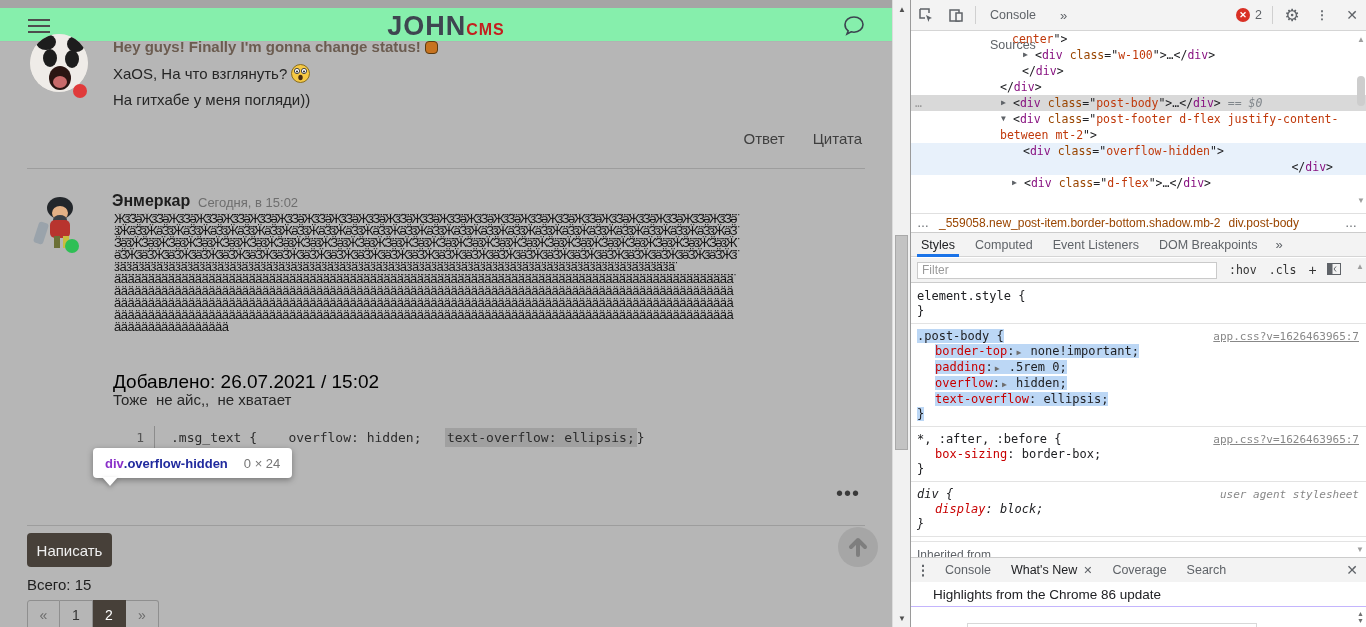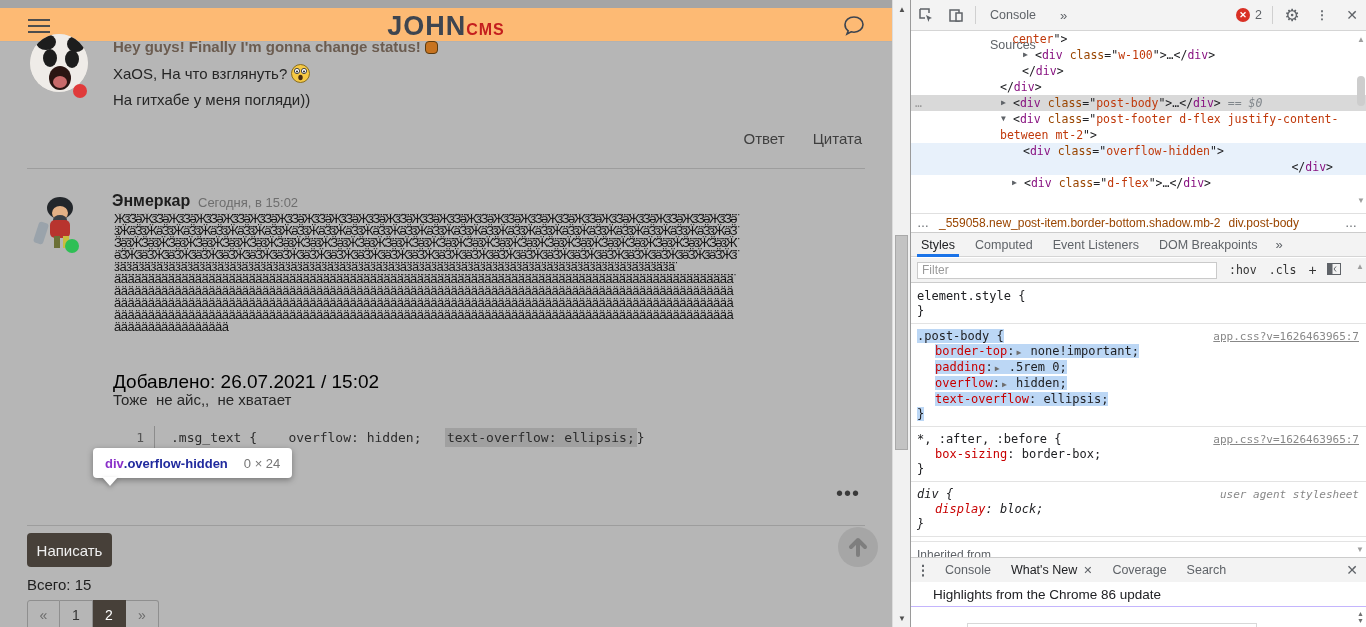--- a/index.html
+++ b/index.html
@@ -3,21 +3,21 @@
 <meta charset="utf-8">
 <style>
   * { margin:0; padding:0; box-sizing:border-box; }
   html,body { width:1366px; height:627px; overflow:hidden; background:#fff;
     font-family:"Liberation Sans", sans-serif; }
   #stage { position:relative; width:1366px; height:627px; }
 
   
   #page { position:absolute; left:0; top:0; width:892px; height:627px; background:#b6b6b6; overflow:hidden; }
   .topstrip { position:absolute; left:0; top:0; width:892px; height:8px; background:#a5a5a5; }
-  .site-header { position:absolute; left:0; top:8px; width:892px; height:34px; background:#fdba74; border-bottom:1px solid #b2b2b2; }
+  .site-header { position:absolute; left:0; top:8px; width:892px; height:34px; background:#86efac; border-bottom:1px solid #b2b2b2; }
   .hamburger { position:absolute; left:28px; top:7px; width:22px; height:18px; cursor:pointer; }
   .hamburger i { display:block; height:2px; background:#4d4d4d; margin:4px 0; }
   .logo { position:absolute; left:0; right:0; top:3px; text-align:center; white-space:nowrap; }
   .logo .l-main { font-size:27px; font-weight:800; letter-spacing:1px; color:#3e4550; }
   .logo .l-sub  { font-size:16px; font-weight:800; letter-spacing:1px; color:#c41e1e; }
   .chat-icon { position:absolute; right:26px; top:6px; width:24px; height:24px; }
 
   .post-line1 { position:absolute; left:113px; top:38px; font-size:15px; font-weight:600; color:#6b5c50; }
   .post-line  { position:absolute; left:113px; font-size:15px; color:#262626; }
   .avatar1 { position:absolute; left:30px; top:34px; width:58px; height:58px; border-radius:50%; overflow:hidden; background:#e9e4de; }

